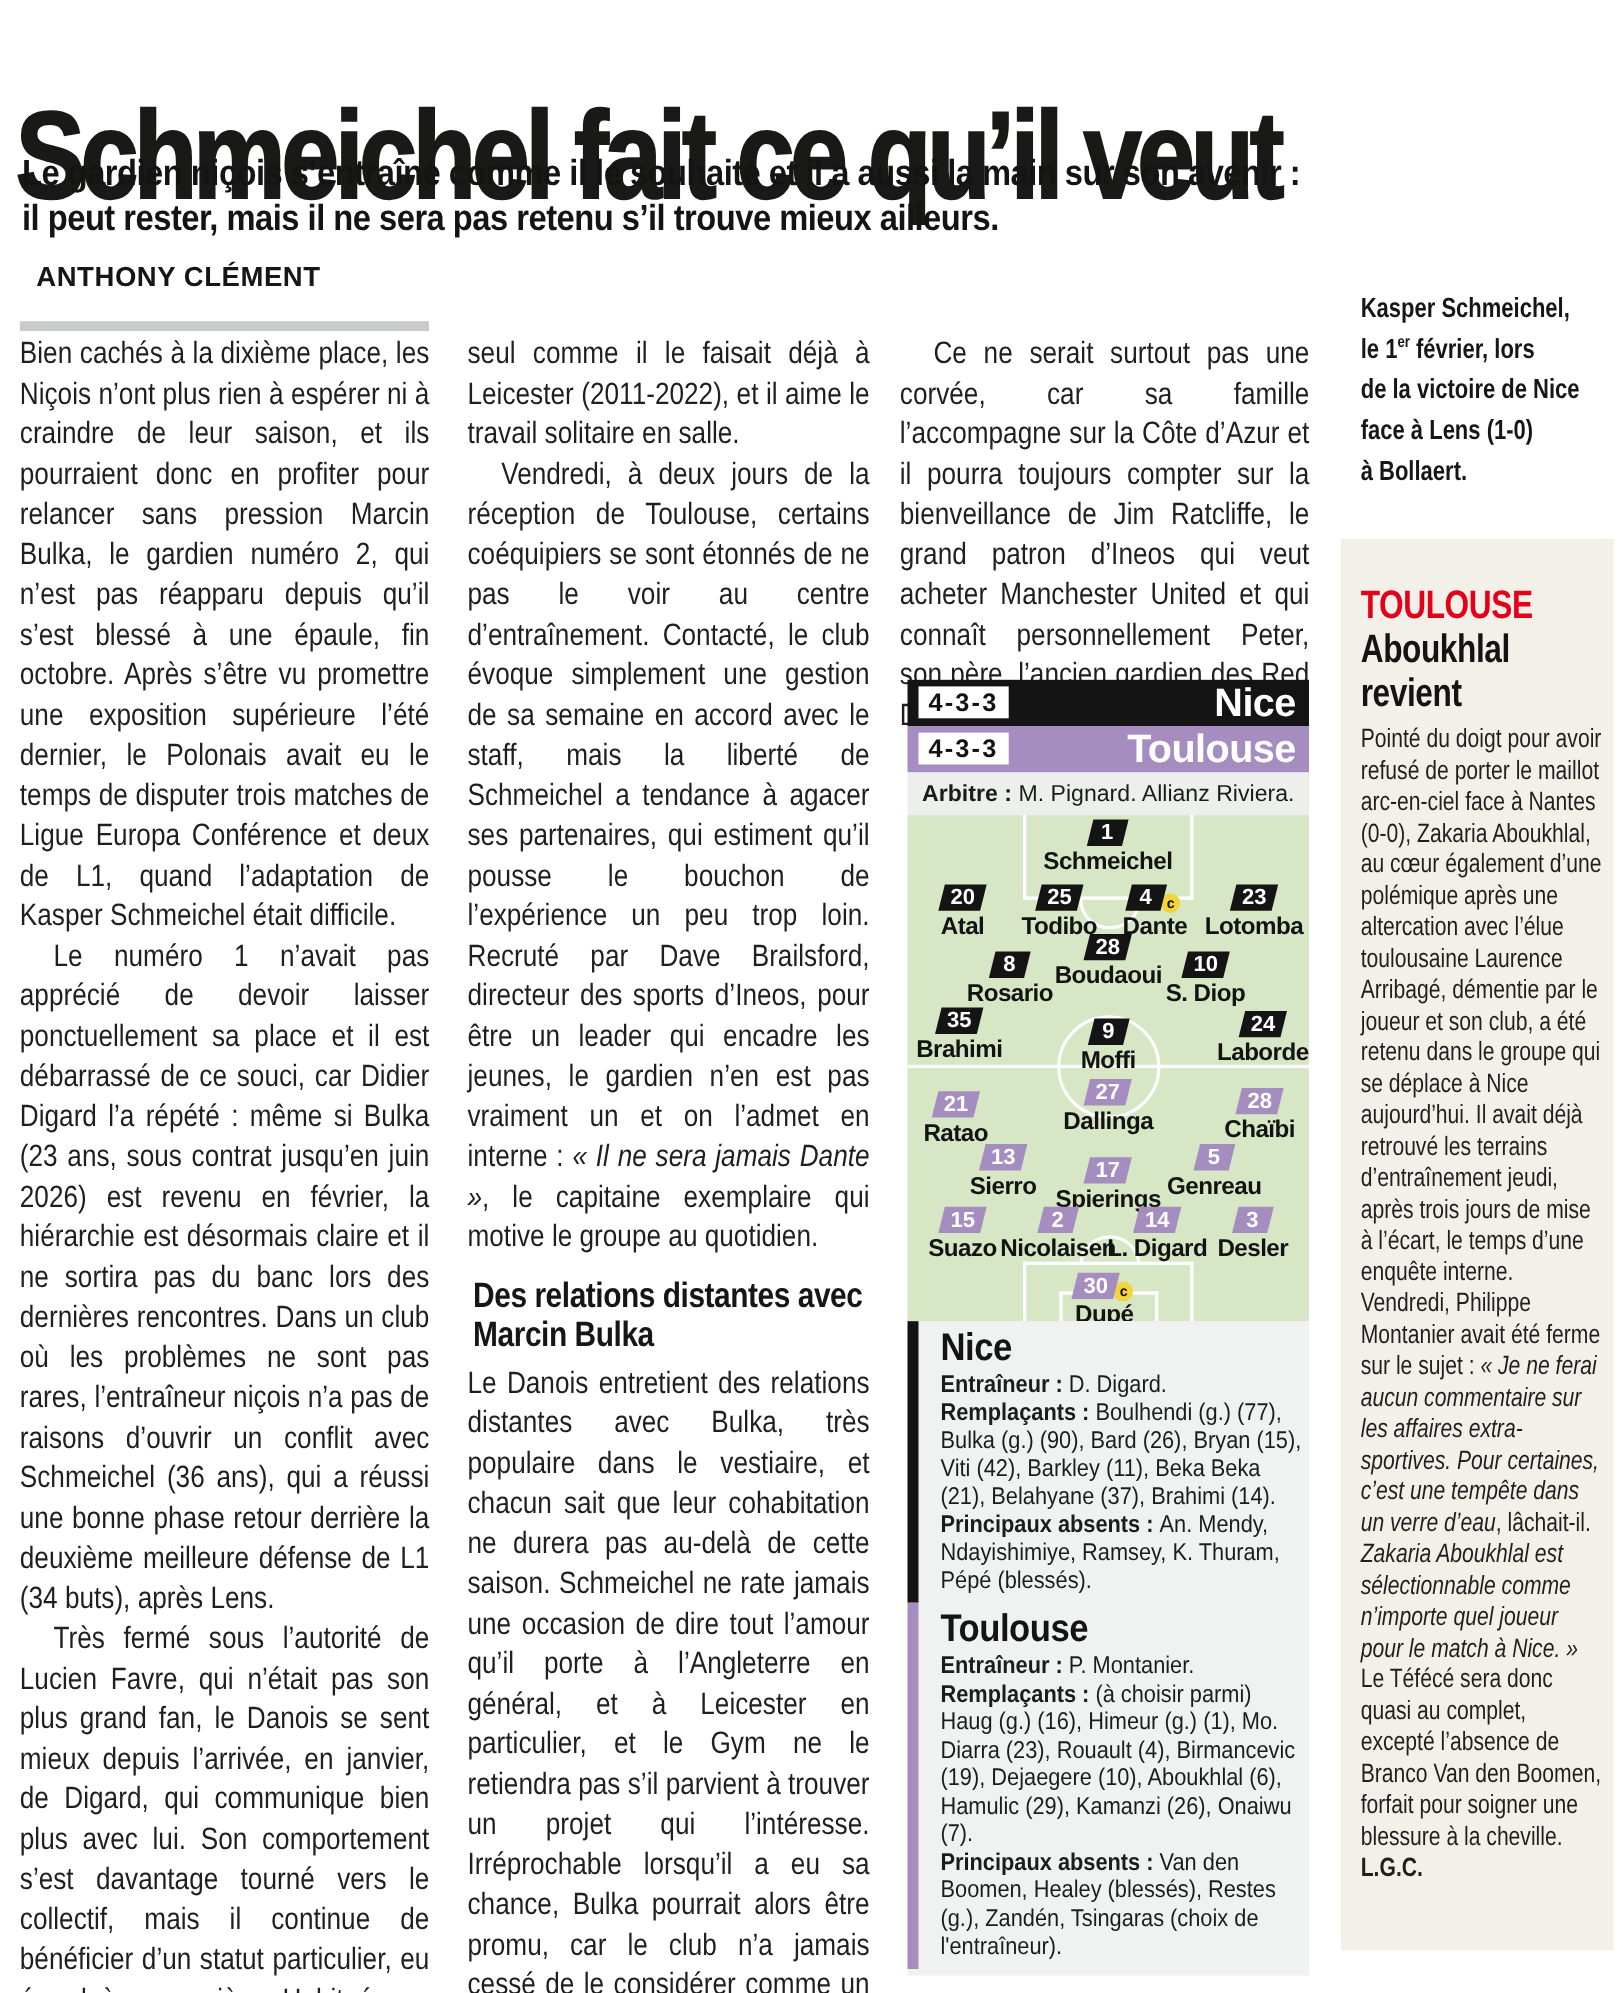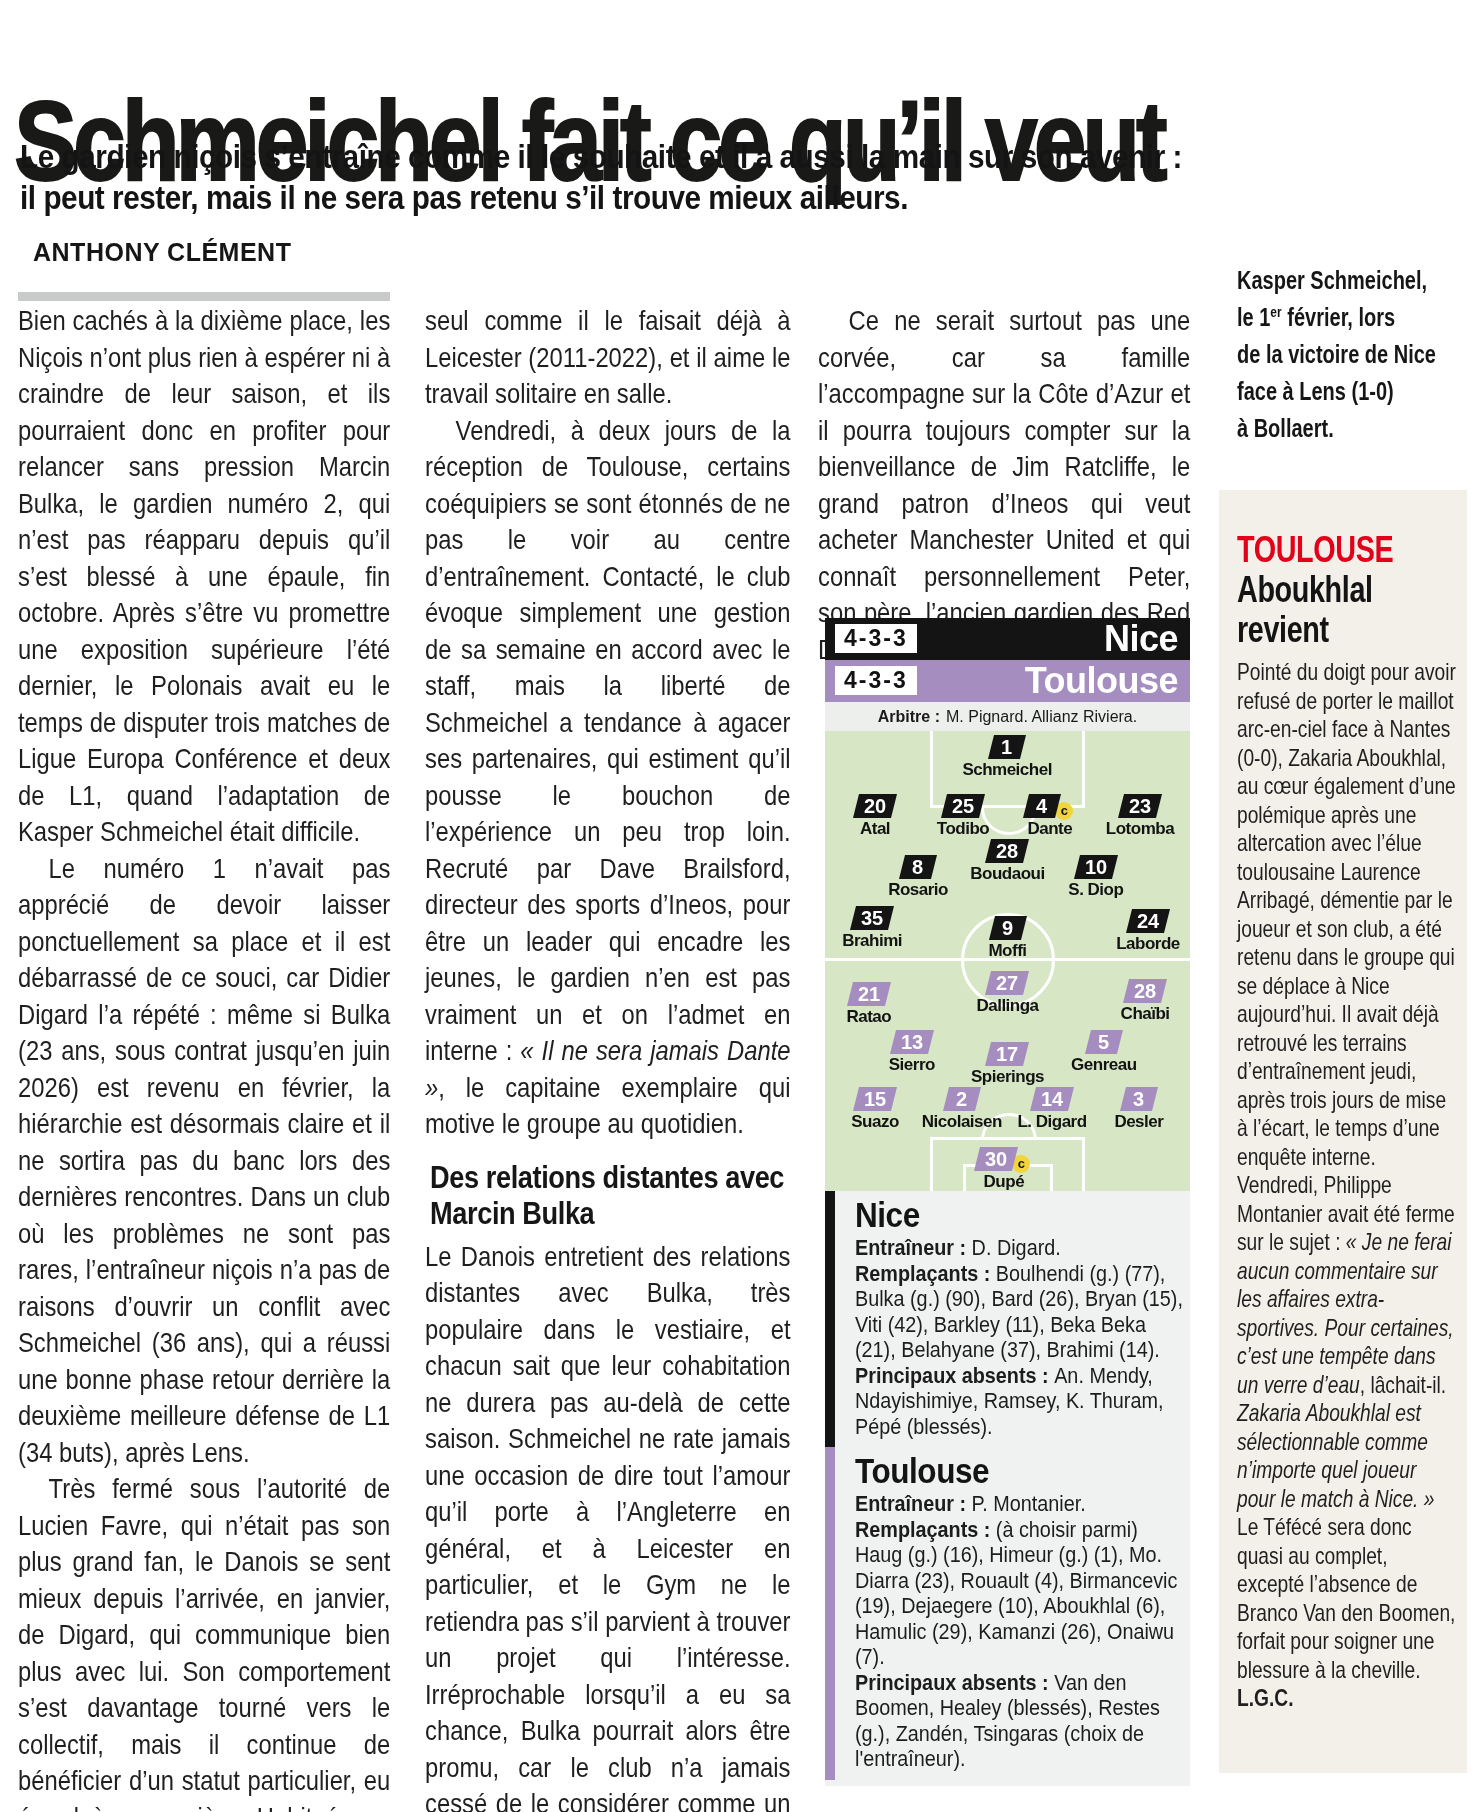--- a/index.html
+++ b/index.html
@@ -87,22 +87,22 @@
   .formation-chip{
     position:absolute;left:10px;top:6px;height:29px;background:#ffffff;
     color:#111;font-size:23px;font-weight:bold;letter-spacing:2px;
     display:flex;align-items:center;padding:0 9px;
   }
   .teambar .tname{
     position:absolute;right:12px;top:0;height:42px;line-height:42px;
     color:#fff;font-size:36px;font-weight:bold;letter-spacing:-0.5px;
   }
   .refbar{
-    height:29px;background:#edefed;display:flex;align-items:center;justify-content:center;
-    font-size:16px;color:#1a1a1a;
+    height:39px;background:#edefed;display:flex;align-items:center;justify-content:center;
+    font-size:21px;color:#1a1a1a;
   }
   .refbar .b{margin-right:6px;}
 
   
   .pitch{position:relative;height:460px;background:#d7e6c4;overflow:hidden;}
   .pline{position:absolute;border:3px solid #fff;box-sizing:border-box;}
   .box-top{left:105px;width:155px;top:-3px;height:80px;border-top:none;background:transparent;}
   .arc-top{left:156px;width:56px;top:77px;height:27px;border-top:none;border-radius:0 0 56px 56px / 0 0 54px 54px;}
   .halfway{left:0;width:365px;top:227px;height:3px;background:#fff;border:none;}
   .center-circle{left:136px;top:182px;width:94px;height:94px;border-radius:50%;}
@@ -118,21 +118,21 @@
   }
   .badge span{display:inline-block;transform:skewX(14deg);}
   .player.nice .badge{background:#141414;}
   .player.toulouse .badge{background:#a58dc0;}
   .cap{
     display:inline-block;width:18px;height:18px;margin-left:-3px;margin-bottom:-2px;
     background:#f2d43c;border-radius:50%;color:#141414;
     font-size:13px;font-weight:bold;line-height:18px;text-align:center;
   }
   .pname{
-    display:block;margin-top:1px;font-size:17px;font-weight:bold;color:#131313;
+    display:block;margin-top:1px;font-size:22px;font-weight:bold;color:#131313;
     white-space:nowrap;letter-spacing:-0.5px;
   }
 
   
   .teamlists{background:#f0f2f1;padding-bottom:6px;}
   .tsection{border-left:10px solid #141414;padding:4px 0 8px 20px;}
   .tsection.toulouse-sec{border-left-color:#a58dc0;}
   .tsection-inner{transform:scaleX(0.9);transform-origin:left top;width:368px;}
   .theading{font-size:35px;font-weight:bold;color:#141414;line-height:40px;letter-spacing:-0.5px;}
   .tsection p{margin:0;font-size:22px;line-height:25.5px;color:#1c1c1c;}

